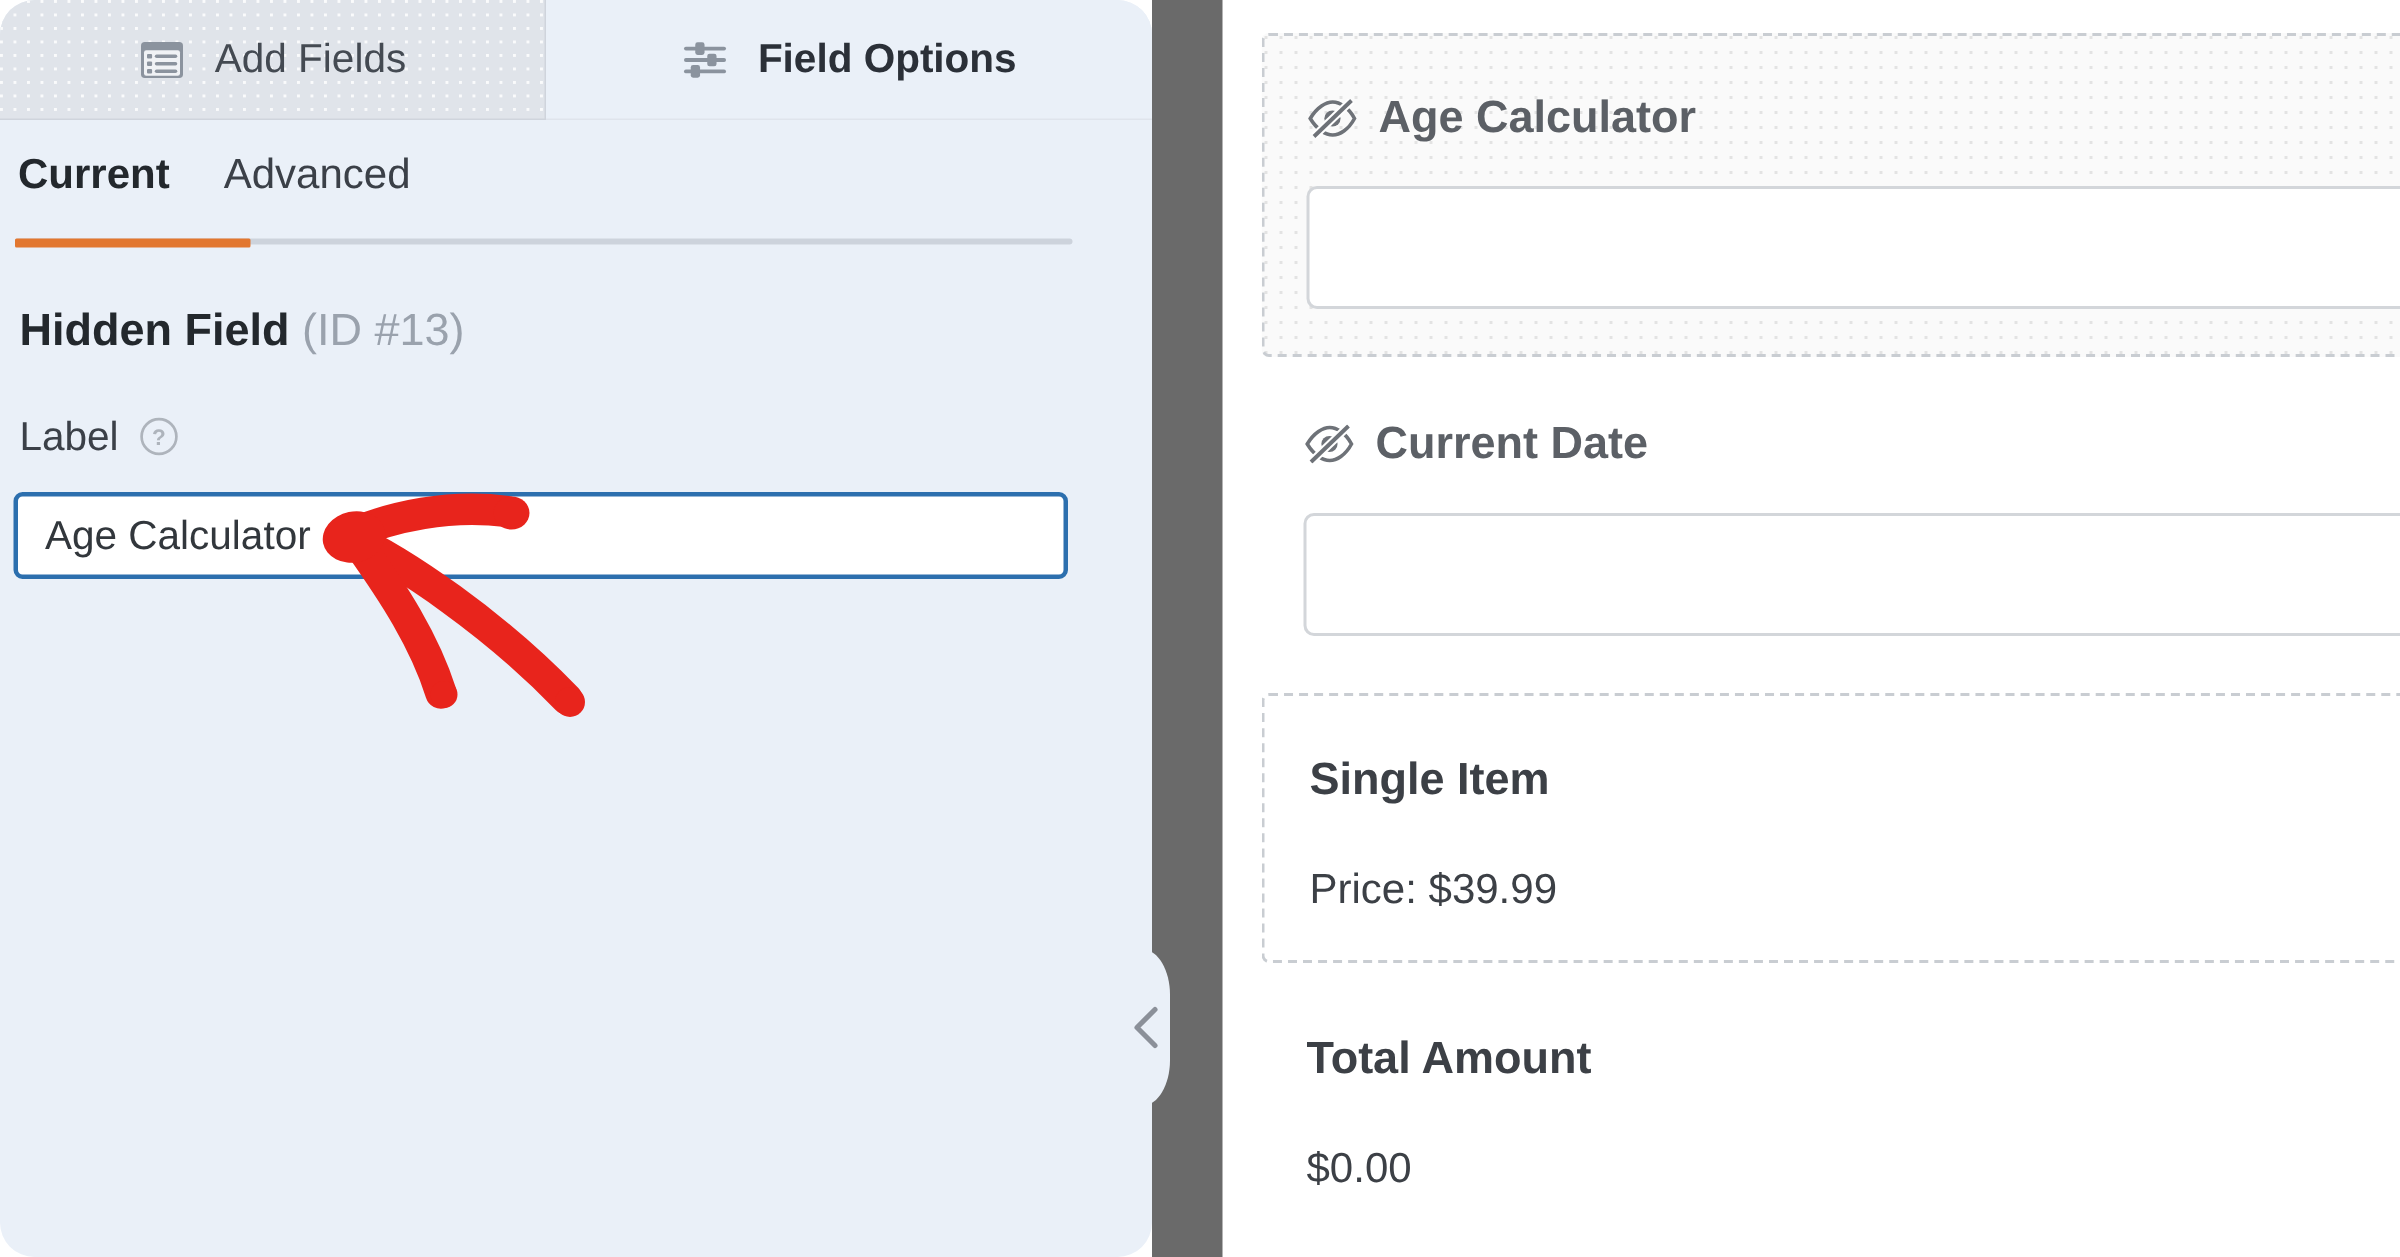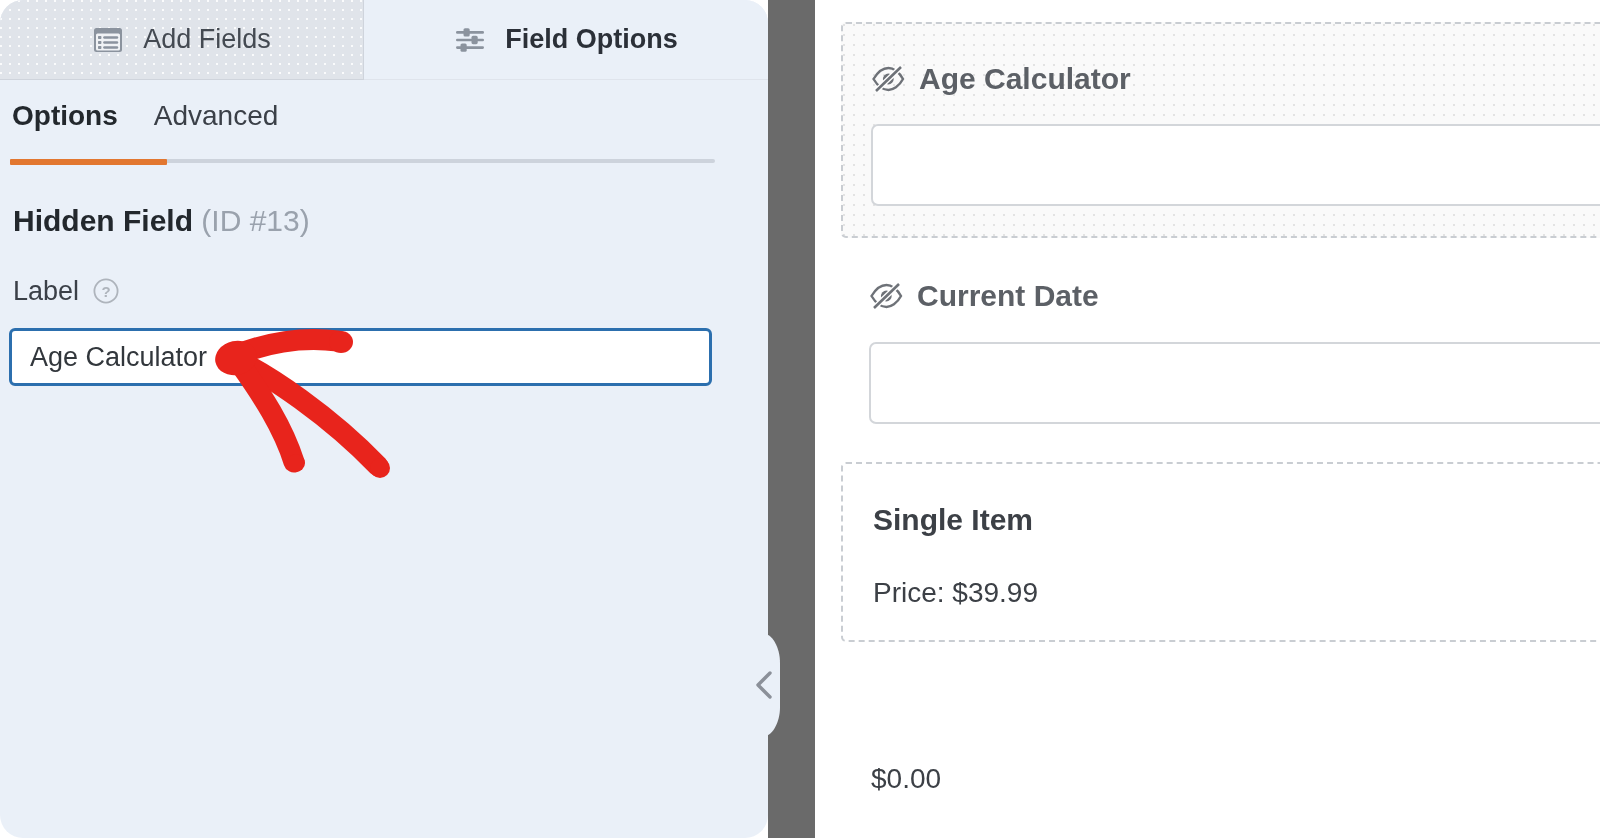--- a/index.html
+++ b/index.html
@@ -306,21 +306,21 @@
               <rect x="5.5" y="17.4" width="6.2" height="8.4" rx="1.6"></rect>
             </g>
           </svg>
         </span>
         <span>Field Options</span>
       </div>
     </div>
 
     <div class="subtabs">
       <div class="subtab active">
-        <span>Options</span>
+        <span>Current</span>
       </div>
       <div class="subtab">
         <span>Advanced</span>
       </div>
     </div>
     <div class="subtab-rule"></div>
     <div class="subtab-rule-active"></div>
 
     <div class="field-heading">
       <span class="strong">Hidden Field</span><span>&nbsp;</span><span class="muted">(ID #13)</span>
@@ -400,18 +400,19 @@
       </div>
       <input class="fld-input" type="text" style="position: absolute; left: 28px; top: 80px; width: 760px; height: 82px; font-size: 26px; padding: 0px 16px; font-family: &quot;Liberation Sans&quot;, sans-serif; color: rgb(50, 55, 60);" value="">
     </div>
 
     <div class="field-block dashed-box plain" style="left:26px; top:462px; width:800px; height:180px;">
       <div class="item-title" style="position:absolute; left:30px; top:38px;">Single Item</div>
       <div class="item-sub" style="position:absolute; left:30px; top:112px;">Price: $39.99</div>
     </div>
 
     <div class="field-block" style="left:26px; top:662px; width:800px; height:160px;">
+      <div class="item-title" style="position:absolute; left:30px; top:26px;">Total Amount</div>
       <div class="item-sub" style="position:absolute; left:30px; top:100px;">$0.00</div>
     </div>
 
   </div>
 
 </div>
 
 </body></html>

